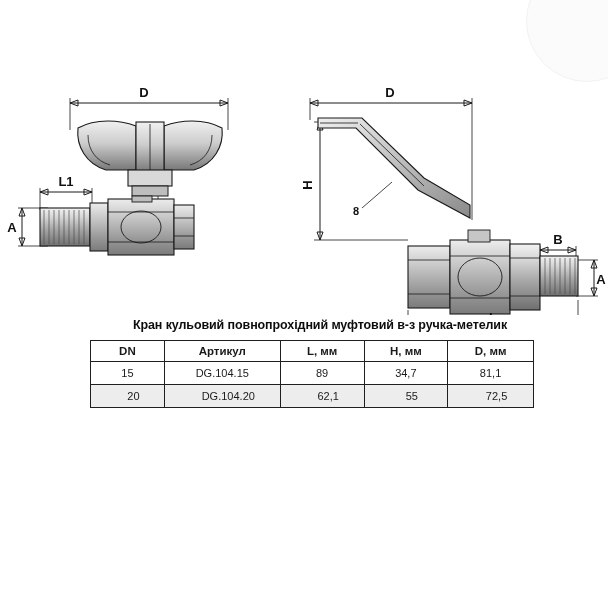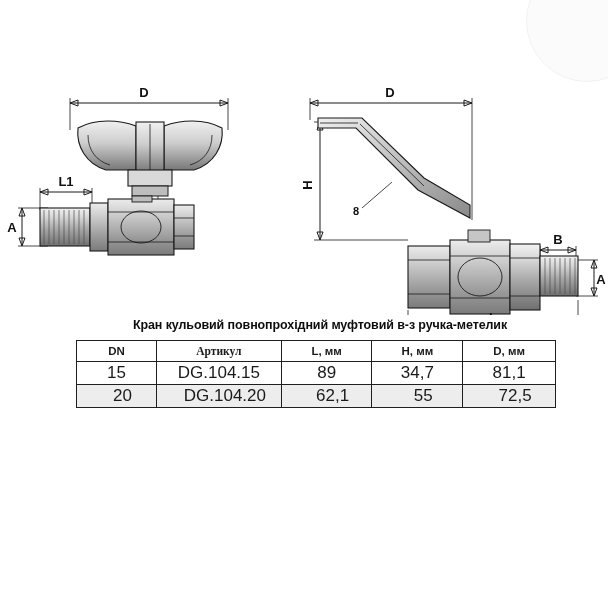--- a/index.html
+++ b/index.html
@@ -46,48 +46,48 @@
     width: 608px;
     text-align: center;
     font-size: 12.5px;
     font-weight: bold;
     color: #0d0d0d;
     letter-spacing: -0.1px;
     padding-left: 16px;
   }
   .spec-table {
     position: absolute;
-    left: 76px;
+    left: 90px;
     top: 340px;
-    width: 480px;
+    width: 444px;
     border-collapse: collapse;
     font-size: 11.5px;
     color: #1a1a1a;
   }
   .spec-table th {
     background: #ffffff;
     border: 1px solid #1f1f1f;
     height: 20px;
     font-weight: bold;
     font-size: 11.5px;
     text-align: center;
     padding: 0;
   }
   .spec-table td {
     border: 1px solid #1f1f1f;
     height: 22px;
     text-align: center;
     padding: 0;
-    font-size: 17px;
+    font-size: 11px;
   }
   .spec-table tr.row-0 td { background: #ffffff; }
   .spec-table tr.row-1 td { background: #ededed; padding-left: 12px; }
   .spec-table tr.row-2 td { background: #d8d8d8; }
   .col-dn { width: 74px; }
-  .col-art { width: 116px; font-family: Liberation Serif, serif; }
+  .col-art { width: 116px; }
   .col-l { width: 84px; }
   .col-h { width: 84px; }
   .col-d { width: 86px; }
   svg { display: block; }
   .dimline { stroke: #1a1a1a; stroke-width: 1; fill: none; }
   .thin { stroke: #1a1a1a; stroke-width: 0.8; fill: none; }
   .lbl {
     font-family: "Liberation Sans", sans-serif;
     font-size: 13px;
     font-weight: bold;

